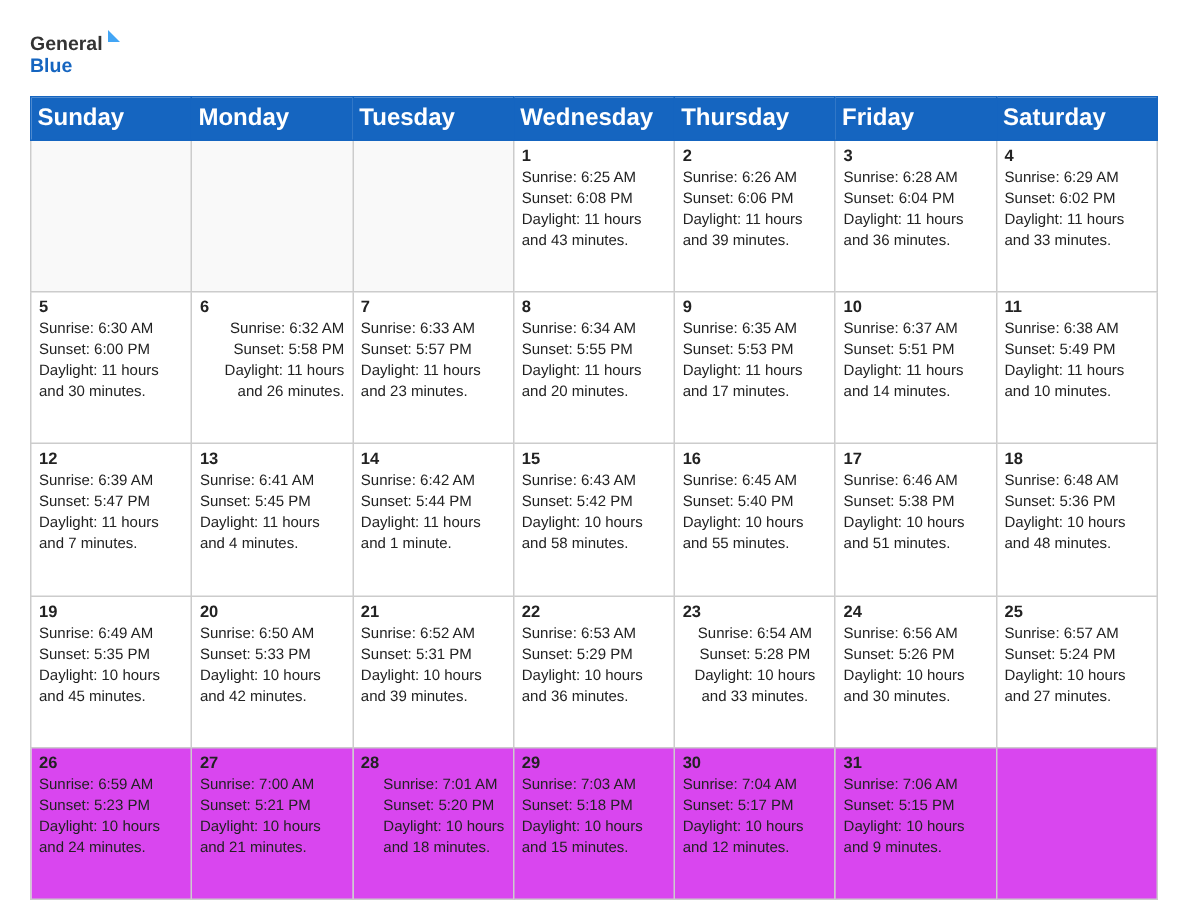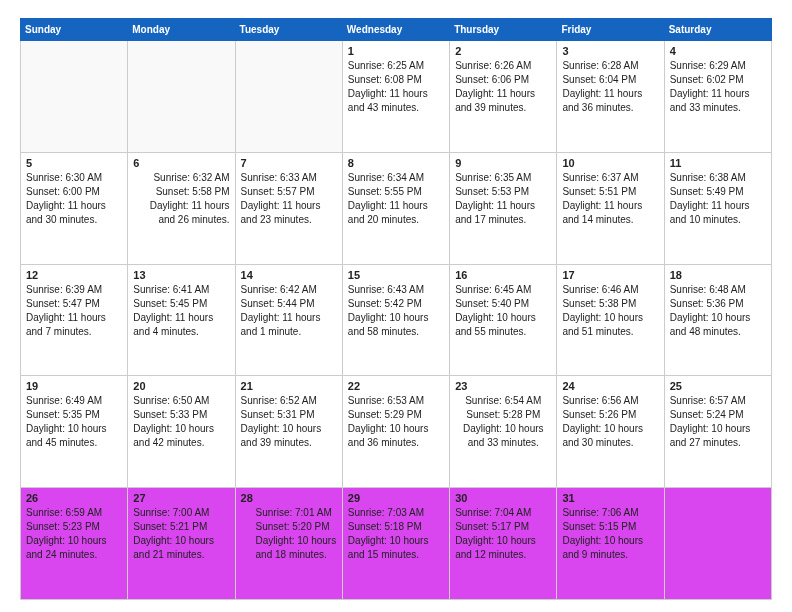--- a/index.html
+++ b/index.html
@@ -43,21 +43,21 @@
     .calendar {
       flex: 1;
       border: 1px solid #ccc;
       border-collapse: collapse;
       width: 100%;
       table-layout: fixed;
     }
     .calendar th {
       background-color: #1565c0;
       color: #fff;
-      font-size: 10px;
+      font-size: 16px;
       font-weight: bold;
       padding: 5px 4px;
       text-align: left;
       border: 1px solid #1565c0;
     }
     .calendar td {
       border: 1px solid #ccc;
       vertical-align: top;
       padding: 4px 5px;
       font-size: 10px;
@@ -82,20 +82,33 @@
     }
     table {
       width: 100%;
       border-collapse: collapse;
     }
   </style>
 </head>
 <body>
 
 <div class="page">
+  <div class="top-section">
+    <div class="logo">
+    <svg width="60" height="36" viewBox="0 0 60 36">
+      <text x="0" y="15" font-size="13" font-weight="bold" fill="#333">General</text>
+      <text x="0" y="30" font-size="13" font-weight="bold" fill="#1565c0">Blue</text>
+      <polygon points="52,2 60,10 52,10" fill="#42a5f5"></polygon>
+    </svg>
+  </div>
+    <div class="title-section">
+      <div class="main-title"></div>
+      <div class="subtitle"></div>
+    </div>
+  </div>
 
   <table class="calendar">
     <thead>
       <tr>
       <th>Sunday</th>
           <th>Monday</th>
           <th>Tuesday</th>
           <th>Wednesday</th>
           <th>Thursday</th>
           <th>Friday</th>

